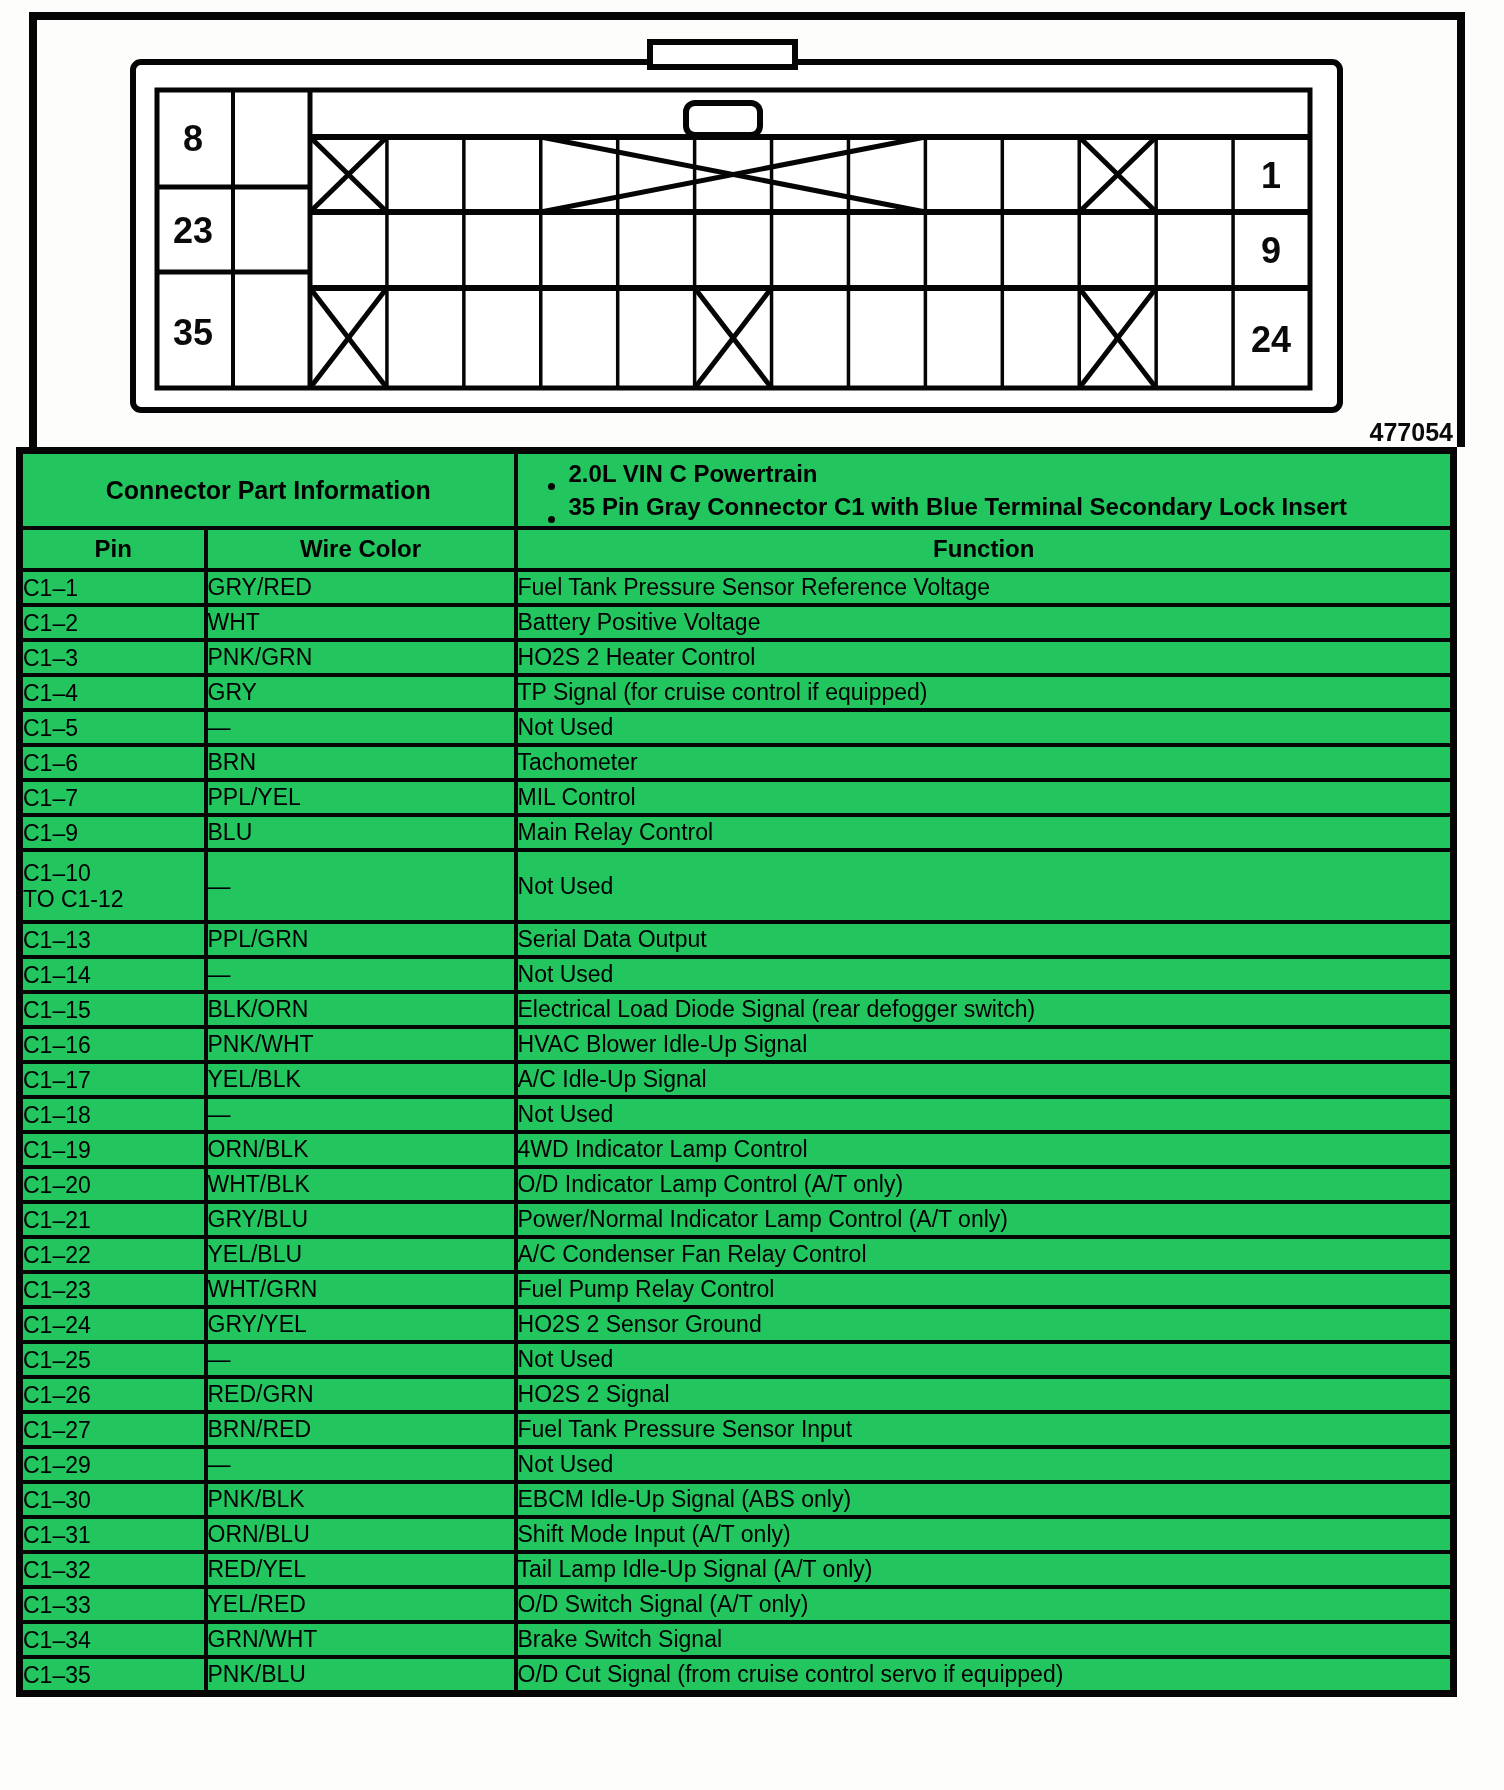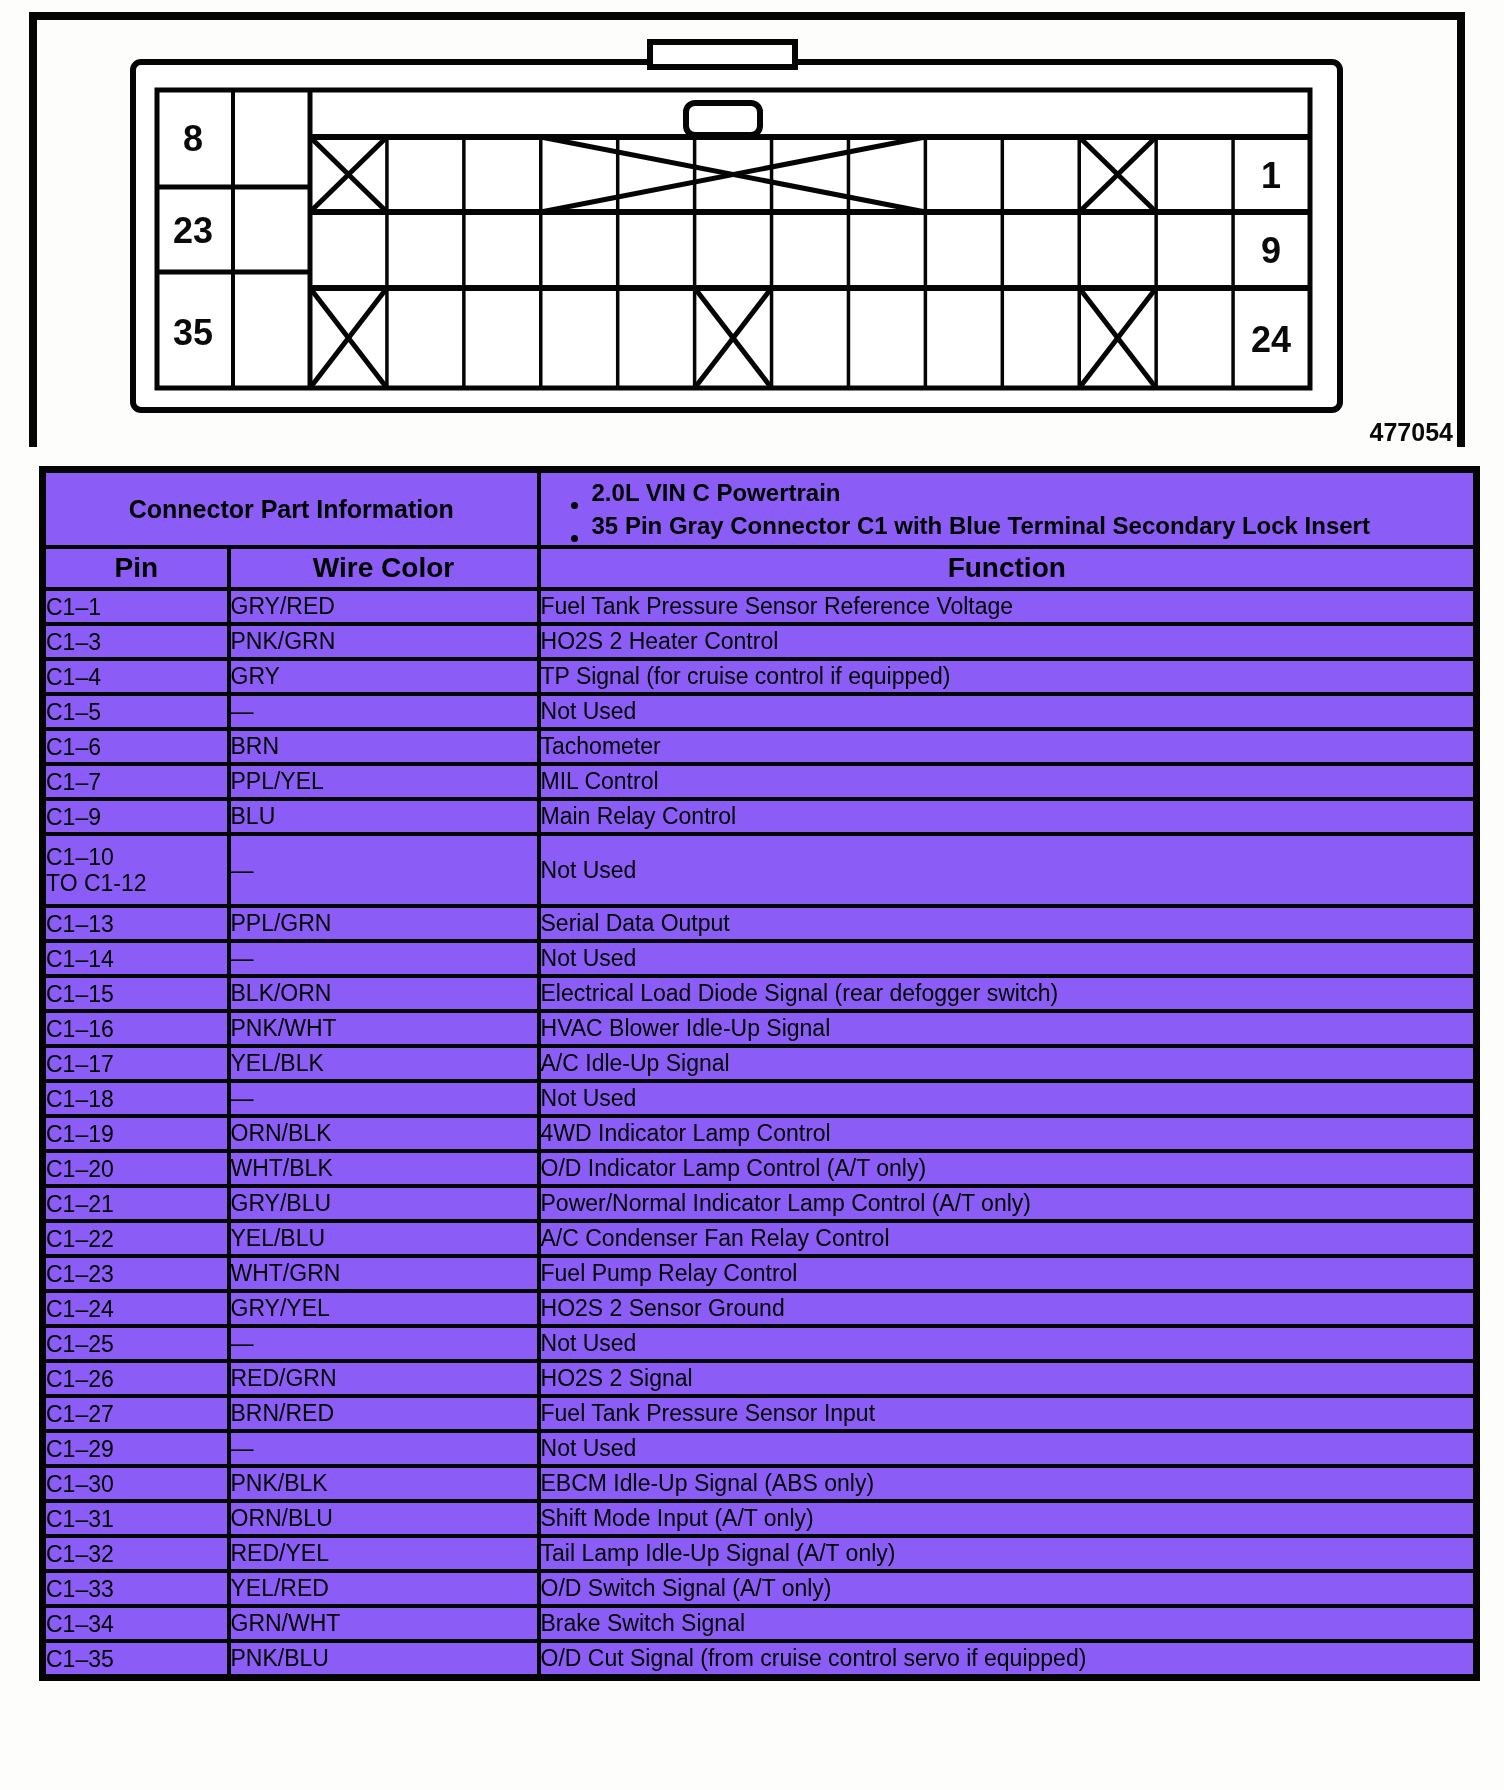--- a/index.html
+++ b/index.html
@@ -15,26 +15,25 @@
   svg.figure text {
     font-family:"Liberation Sans", sans-serif;
     font-weight:bold;
     fill:#0a0a0a;
   }
   .num-label { font-size:36px; }
   .fig-number { font-size:25px; font-weight:bold; }
 
   table.conn-table {
     position:absolute;
-    left:39px; top:447px;
+    left:16px; top:447px;
     width:1434px;
     border-collapse:collapse;
     table-layout:fixed;
-    background:#8b5cf6;
-    margin-top:19px;
+    background:#22c55e;
   }
   .conn-table th, .conn-table td {
     border:4px solid #050505;
     padding:0;
     overflow:hidden;
   }
   .conn-table { border:7px solid #050505; }
   .cpi-cell {
     height:72px;
     font-size:25px; font-weight:bold;
@@ -46,21 +45,21 @@
     padding-left:30px;
     font-size:24px; font-weight:bold;
     line-height:33px;
   }
   .bullet-dot {
     width:7px; height:7px; background:#050505; border-radius:50%;
     margin-right:14px; flex:0 0 auto;
   }
   .colhead {
     height:38px;
-    font-size:28px; font-weight:bold;
+    font-size:24px; font-weight:bold;
     text-align:center; vertical-align:middle;
   }
   .conn-table td { height:31px; font-size:23px; vertical-align:middle; }
   .conn-table tr.tall td { height:68px; }
   td.pin   { text-align:left; white-space:pre-line; line-height:26px; }
   td.wire  { }
   td.fn    { text-align:left; }
 </style>
 </head>
 <body>
@@ -151,20 +150,25 @@
         <th class="colhead">Function</th>
       </tr>
     </thead>
     <tbody id="pin-rows">
         <tr>
           <td class="pin">C1–1</td>
           <td class="wire">GRY/RED</td>
           <td class="fn">Fuel Tank Pressure Sensor Reference Voltage</td>
         </tr>
         <tr>
+          <td class="pin">C1–2</td>
+          <td class="wire">WHT</td>
+          <td class="fn">Battery Positive Voltage</td>
+        </tr>
+        <tr>
           <td class="pin">C1–3</td>
           <td class="wire">PNK/GRN</td>
           <td class="fn">HO2S 2 Heater Control</td>
         </tr>
         <tr>
           <td class="pin">C1–4</td>
           <td class="wire">GRY</td>
           <td class="fn">TP Signal (for cruise control if equipped)</td>
         </tr>
         <tr>

